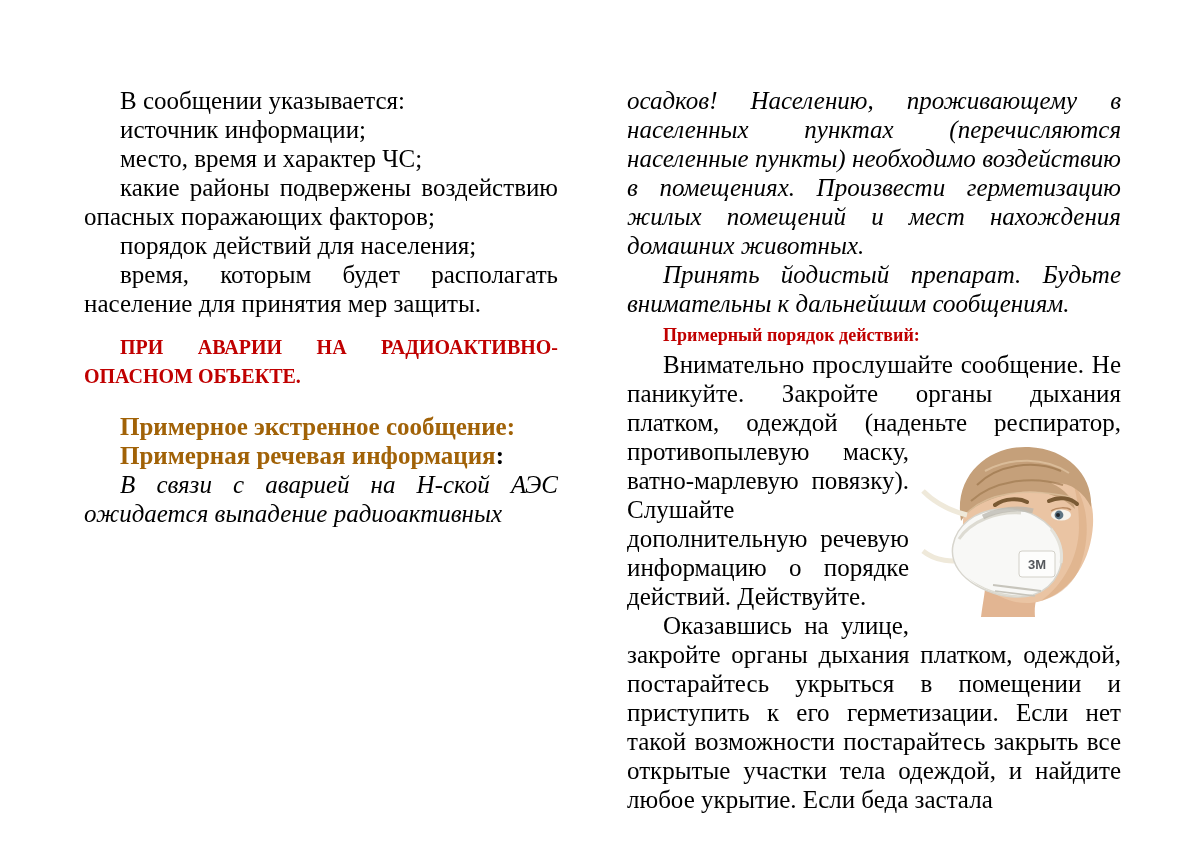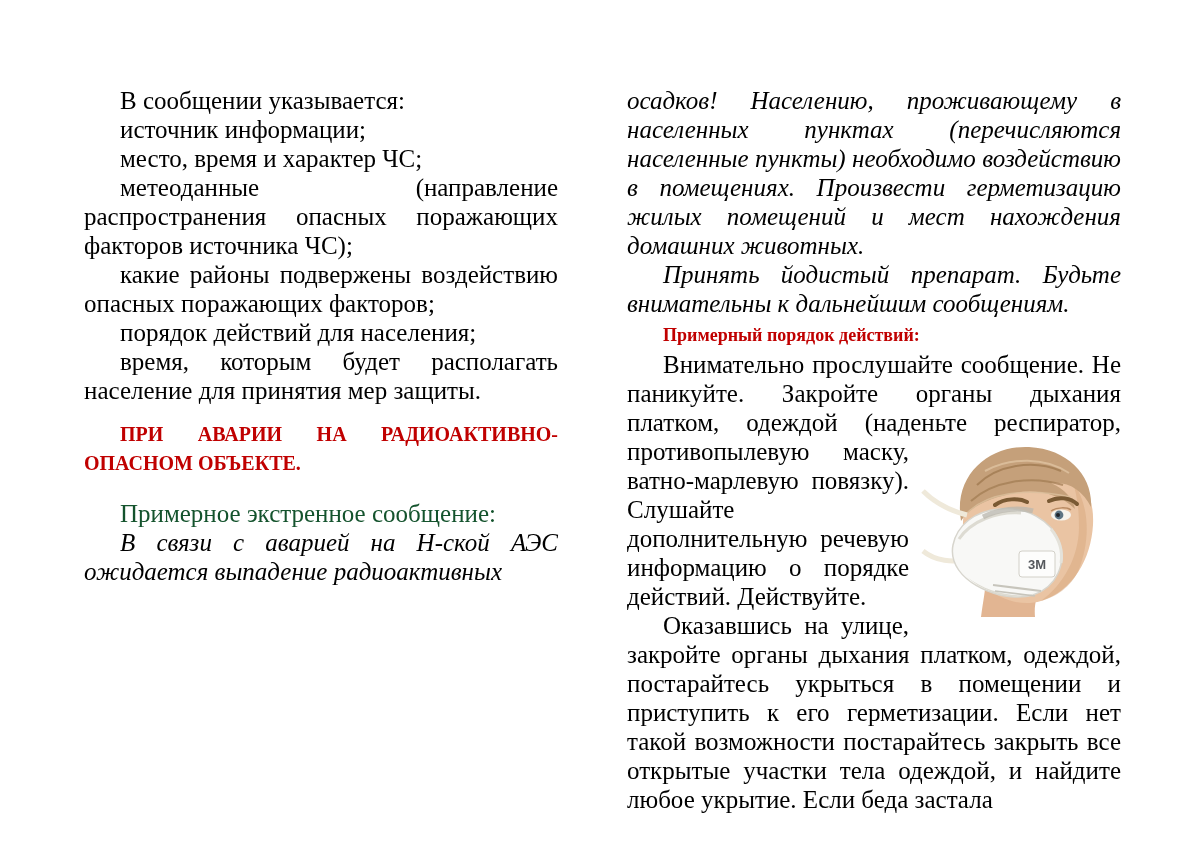--- a/index.html
+++ b/index.html
@@ -11,21 +11,21 @@
     font-family:"Liberation Serif", serif;
     font-size:25px;line-height:29px;
     color:#000;
   }
   .col{position:absolute;top:86px;text-align:justify;}
   .col-left{left:84px;width:474px;}
   .col-right{left:627px;width:494px;}
   p{margin:0;text-indent:36px;}
   .h-red{color:#c00000;font-weight:bold;}
   .section-heading{margin-top:15px;font-size:20px;}
-  .h-blue{color:#14532d;font-weight:normal;}
+  .h-blue{color:#a16207;font-weight:bold;}
   .blue-head-p{margin-top:21px;}
   .it{font-style:italic;}
   .attention{font-style:italic;font-weight:bold;color:#bf2b21;}
   .colon-black{color:#000;font-weight:bold;}
   .actions-heading{font-size:18px;}
   .mask-figure{
     float:right;
     width:200px;height:176px;
     margin:4px 0 2px 12px;
   }
@@ -33,30 +33,30 @@
 </style>
 </head>
 <body>
 
 <div class="page">
 
   <div class="col col-left">
     <p>В сообщении указывается:</p>
     <p>источник информации;</p>
     <p>место, время и характер ЧС;</p>
-    <p>метеоданные (направление распространения опасных поражающих факторов источника ЧС);</p>
     <p>какие районы подвержены воздействию опасных поражающих факторов;</p>
     <p>порядок действий для населения;</p>
     <p>время, которым будет располагать население для принятия мер защиты.</p>
 
     <p class="h-red section-heading">ПРИ АВАРИИ НА РАДИОАКТИВНО-ОПАСНОМ ОБЪЕКТЕ.</p>
 
     <p class="blue-head-p"><span class="h-blue">Примерное экстренное сообщение:</span></p>
 
 
+    <p><span class="h-blue">Примерная речевая информация</span><span class="colon-black">:</span></p>
 
     <p class="it">В связи с аварией на Н-ской АЭС ожидается выпадение радиоактивных</p>
   </div>
 
   <div class="col col-right">
     <p class="it" style="text-indent:0;">осадков! Населению, проживающему в населенных пунктах (перечисляются населенные пункты) необходимо воздействию в помещениях. Произвести герметизацию жилых помещений и мест нахождения домашних животных.</p>
     <p class="it">Принять йодистый препарат. Будьте внимательны к дальнейшим сообщениям.</p>
 
     <p><span class="h-red actions-heading">Примерный порядок действий:</span></p>
 

